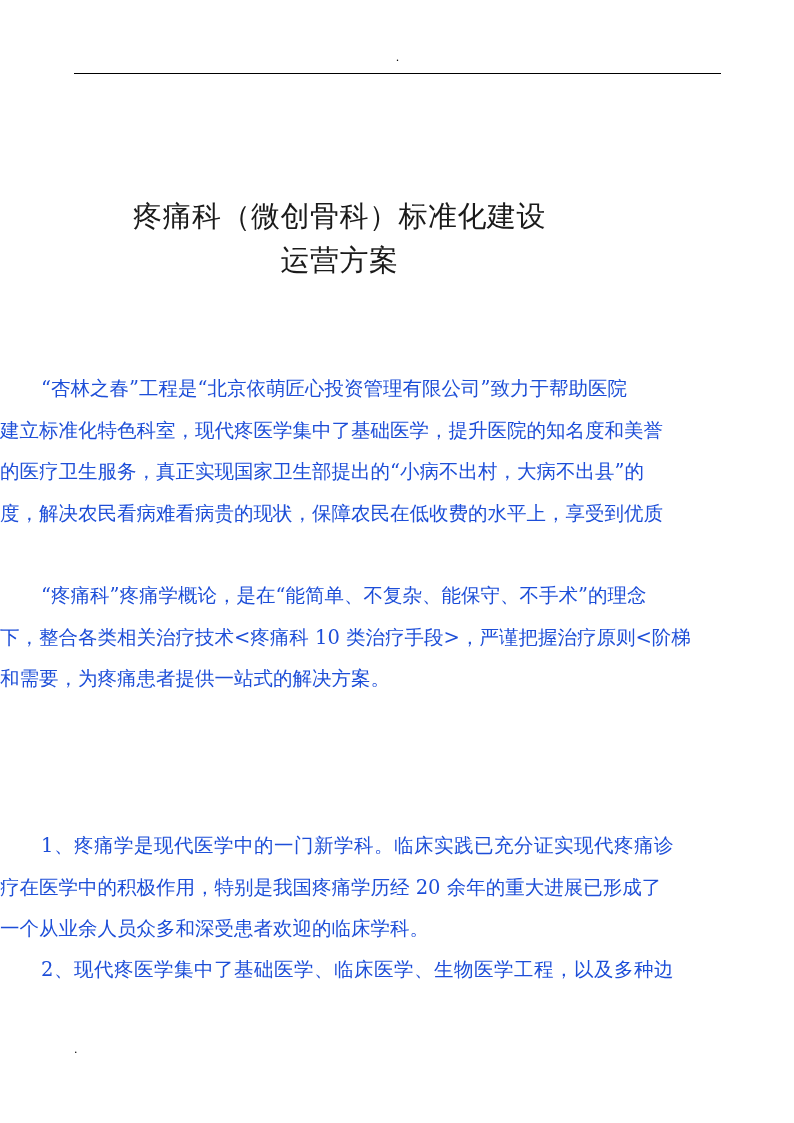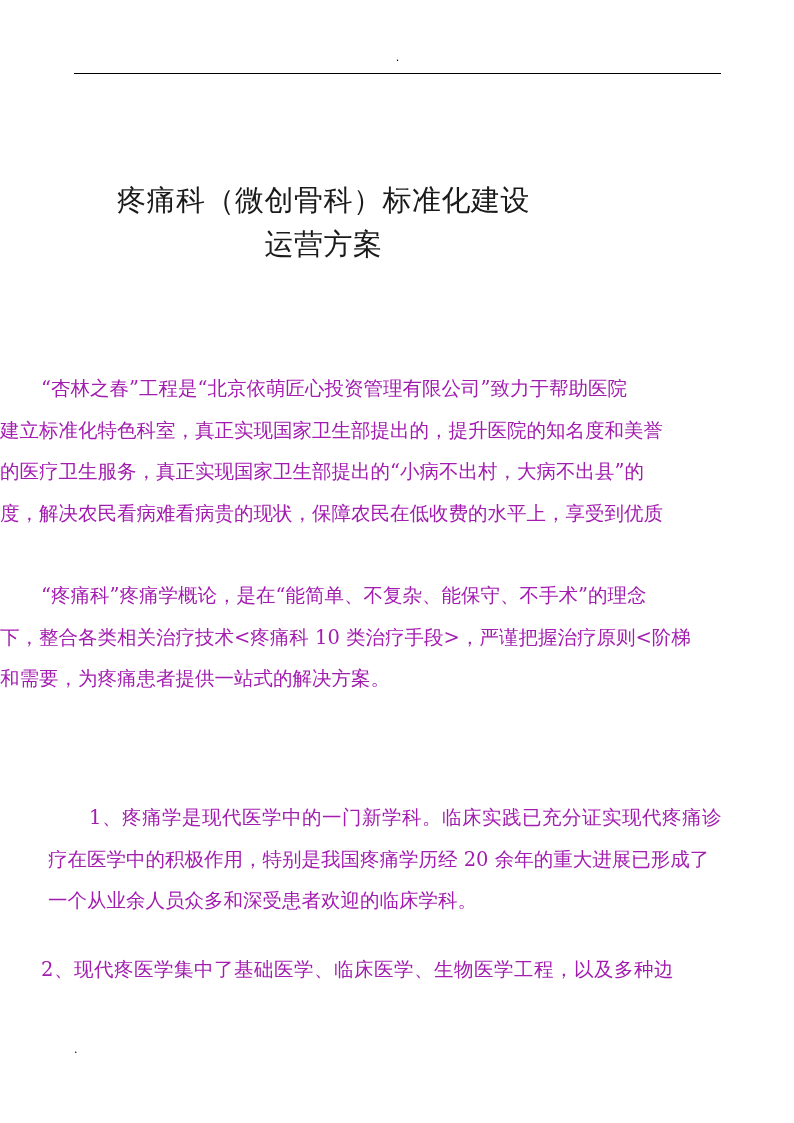--- a/index.html
+++ b/index.html
@@ -41,21 +41,21 @@
     position: absolute;
     left: 0;
     right: 0;
     bottom: 0;
     height: 0;
     border-bottom: 1.6px solid #000000;
   }
 
   
   .doc-title {
-    margin: 0;
+    margin: 16px;
     padding: 0;
     position: absolute;
     left: 0;
     top: 178px;
     width: 647px;
     text-align: center;
     font-family: "DejaVu Serif", "Liberation Serif", serif;
     font-weight: 400;
     font-size: 29px;
     line-height: 44px;
@@ -76,21 +76,21 @@
   }
 
   .para {
     margin: 0 0 0 0;
     font-family: "DejaVu Serif", "Liberation Serif", serif;
     font-size: 19.5px;
     line-height: 41.5px;
     text-align: justify;
     text-justify: inter-ideograph;
     letter-spacing: 0px;
-    color: #a21caf;
+    color: #1d4ed8;
   }
 
   .para .ln {
     display: block;
     white-space: nowrap;
   }
 
   .para .ln.last {
     
   }
@@ -141,36 +141,36 @@
   </div>
 
   <h1 class="doc-title">
     <span class="tline">疼痛科（微创骨科）标准化建设</span>
     <span class="tline">运营方案</span>
   </h1>
 
   <div class="body-block" style="top:368px;">
     <p class="para">
       <span class="ln"><span class="indent"></span><span>“杏林之春”工程是“北京依萌匠心投资管理有限公司”致力于帮助医院</span></span>
-      <span class="ln">建立标准化特色科室，真正实现国家卫生部提出的，提升医院的知名度和美誉</span>
+      <span class="ln">建立标准化特色科室，现代疼医学集中了基础医学，提升医院的知名度和美誉</span>
       <span class="ln">的医疗卫生服务，真正实现国家卫生部提出的“小病不出村，大病不出县”的</span>
       <span class="ln">度，解决农民看病难看病贵的现状，保障农民在低收费的水平上，享受到优质</span>
     </p>
   </div>
 
   <div class="body-block" style="top:575px;">
     <p class="para">
       <span class="ln"><span class="indent"></span><span>“疼痛科”疼痛学概论，是在“能简单、不复杂、能保守、不手术”的理念</span></span>
       <span class="ln">下，整合各类相关治疗技术&lt;疼痛科 10 类治疗手段&gt;，严谨把握治疗原则&lt;阶梯</span>
       <span class="ln last">和需要，为疼痛患者提供一站式的解决方案。</span>
     </p>
   </div>
 
 
-  <div class="body-block" style="top:797px;padding-left:48px;">
+  <div class="body-block" style="top:825px;">
     <p class="para">
       <span class="ln"><span class="indent"></span><span class="num">1、疼痛学是现代医学中的一门新学科。临床实践已充分证实现代疼痛诊</span></span>
       <span class="ln">疗在医学中的积极作用，特别是我国疼痛学历经 20 余年的重大进展已形成了</span>
       <span class="ln last">一个从业余人员众多和深受患者欢迎的临床学科。</span>
     </p>
   </div>
 
   <div class="body-block" style="top:949px;">
     <p class="para">
       <span class="ln"><span class="indent"></span><span class="num">2、现代疼医学集中了基础医学、临床医学、生物医学工程，以及多种边</span></span>

